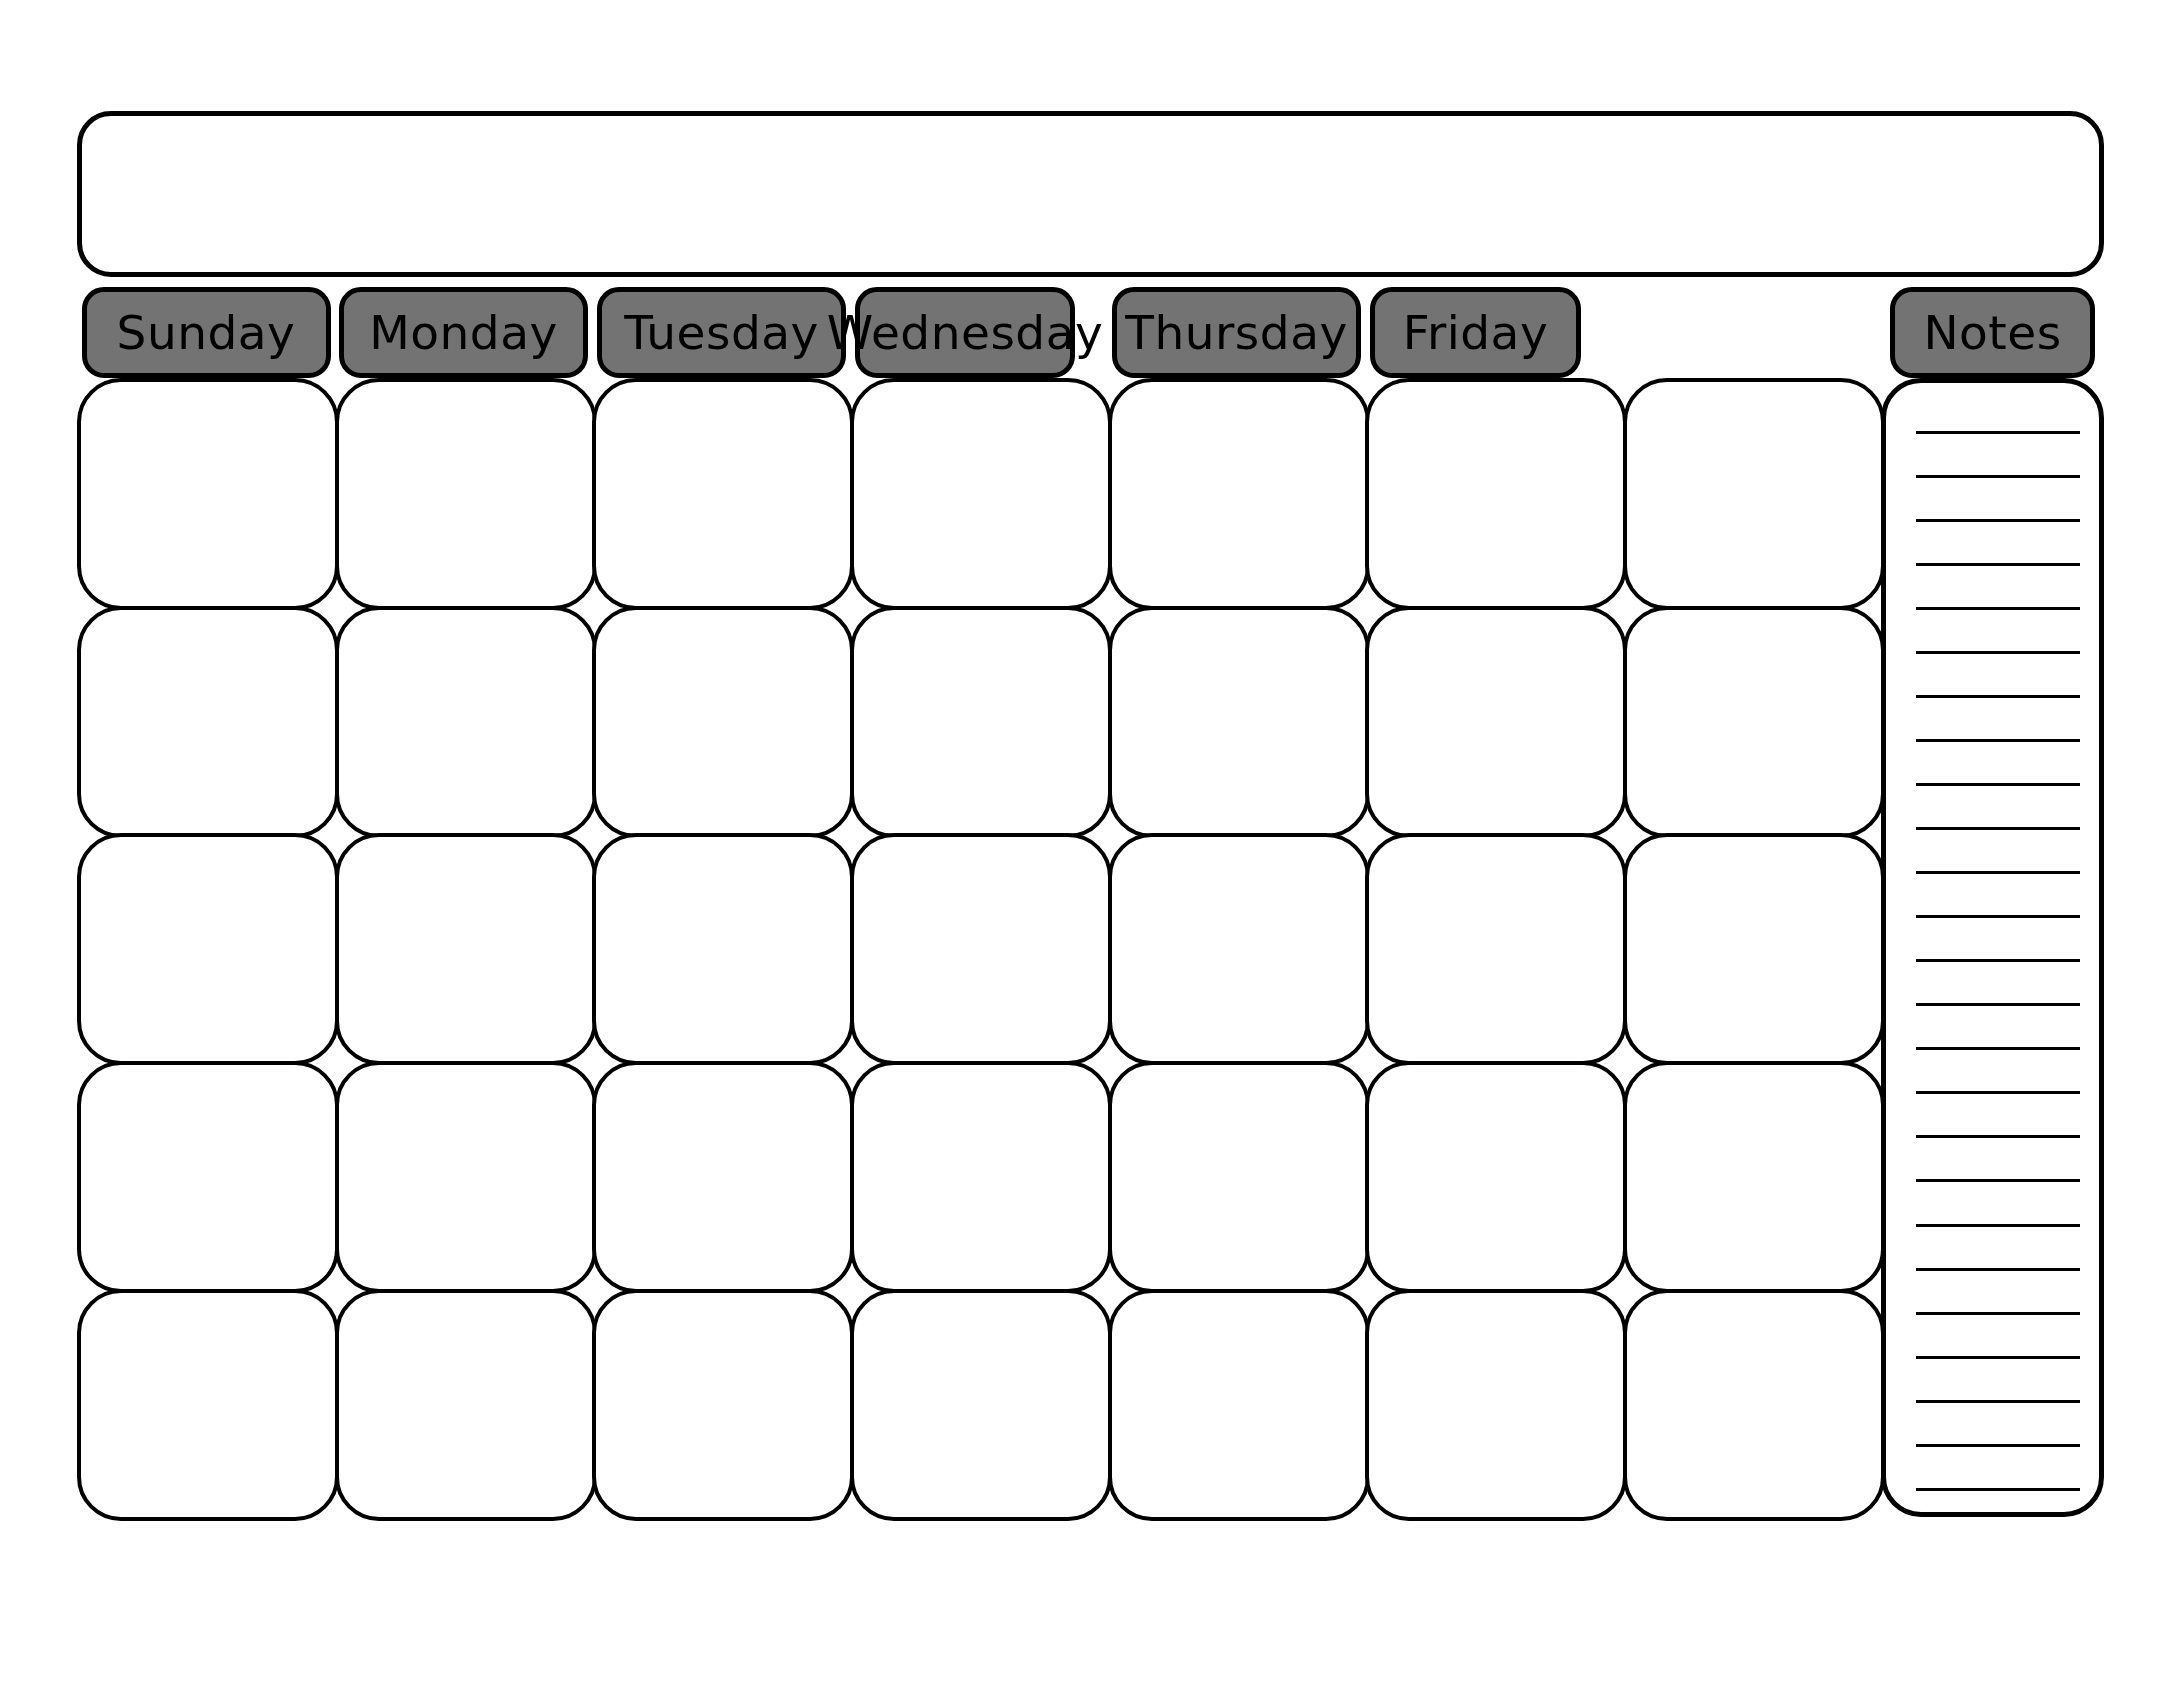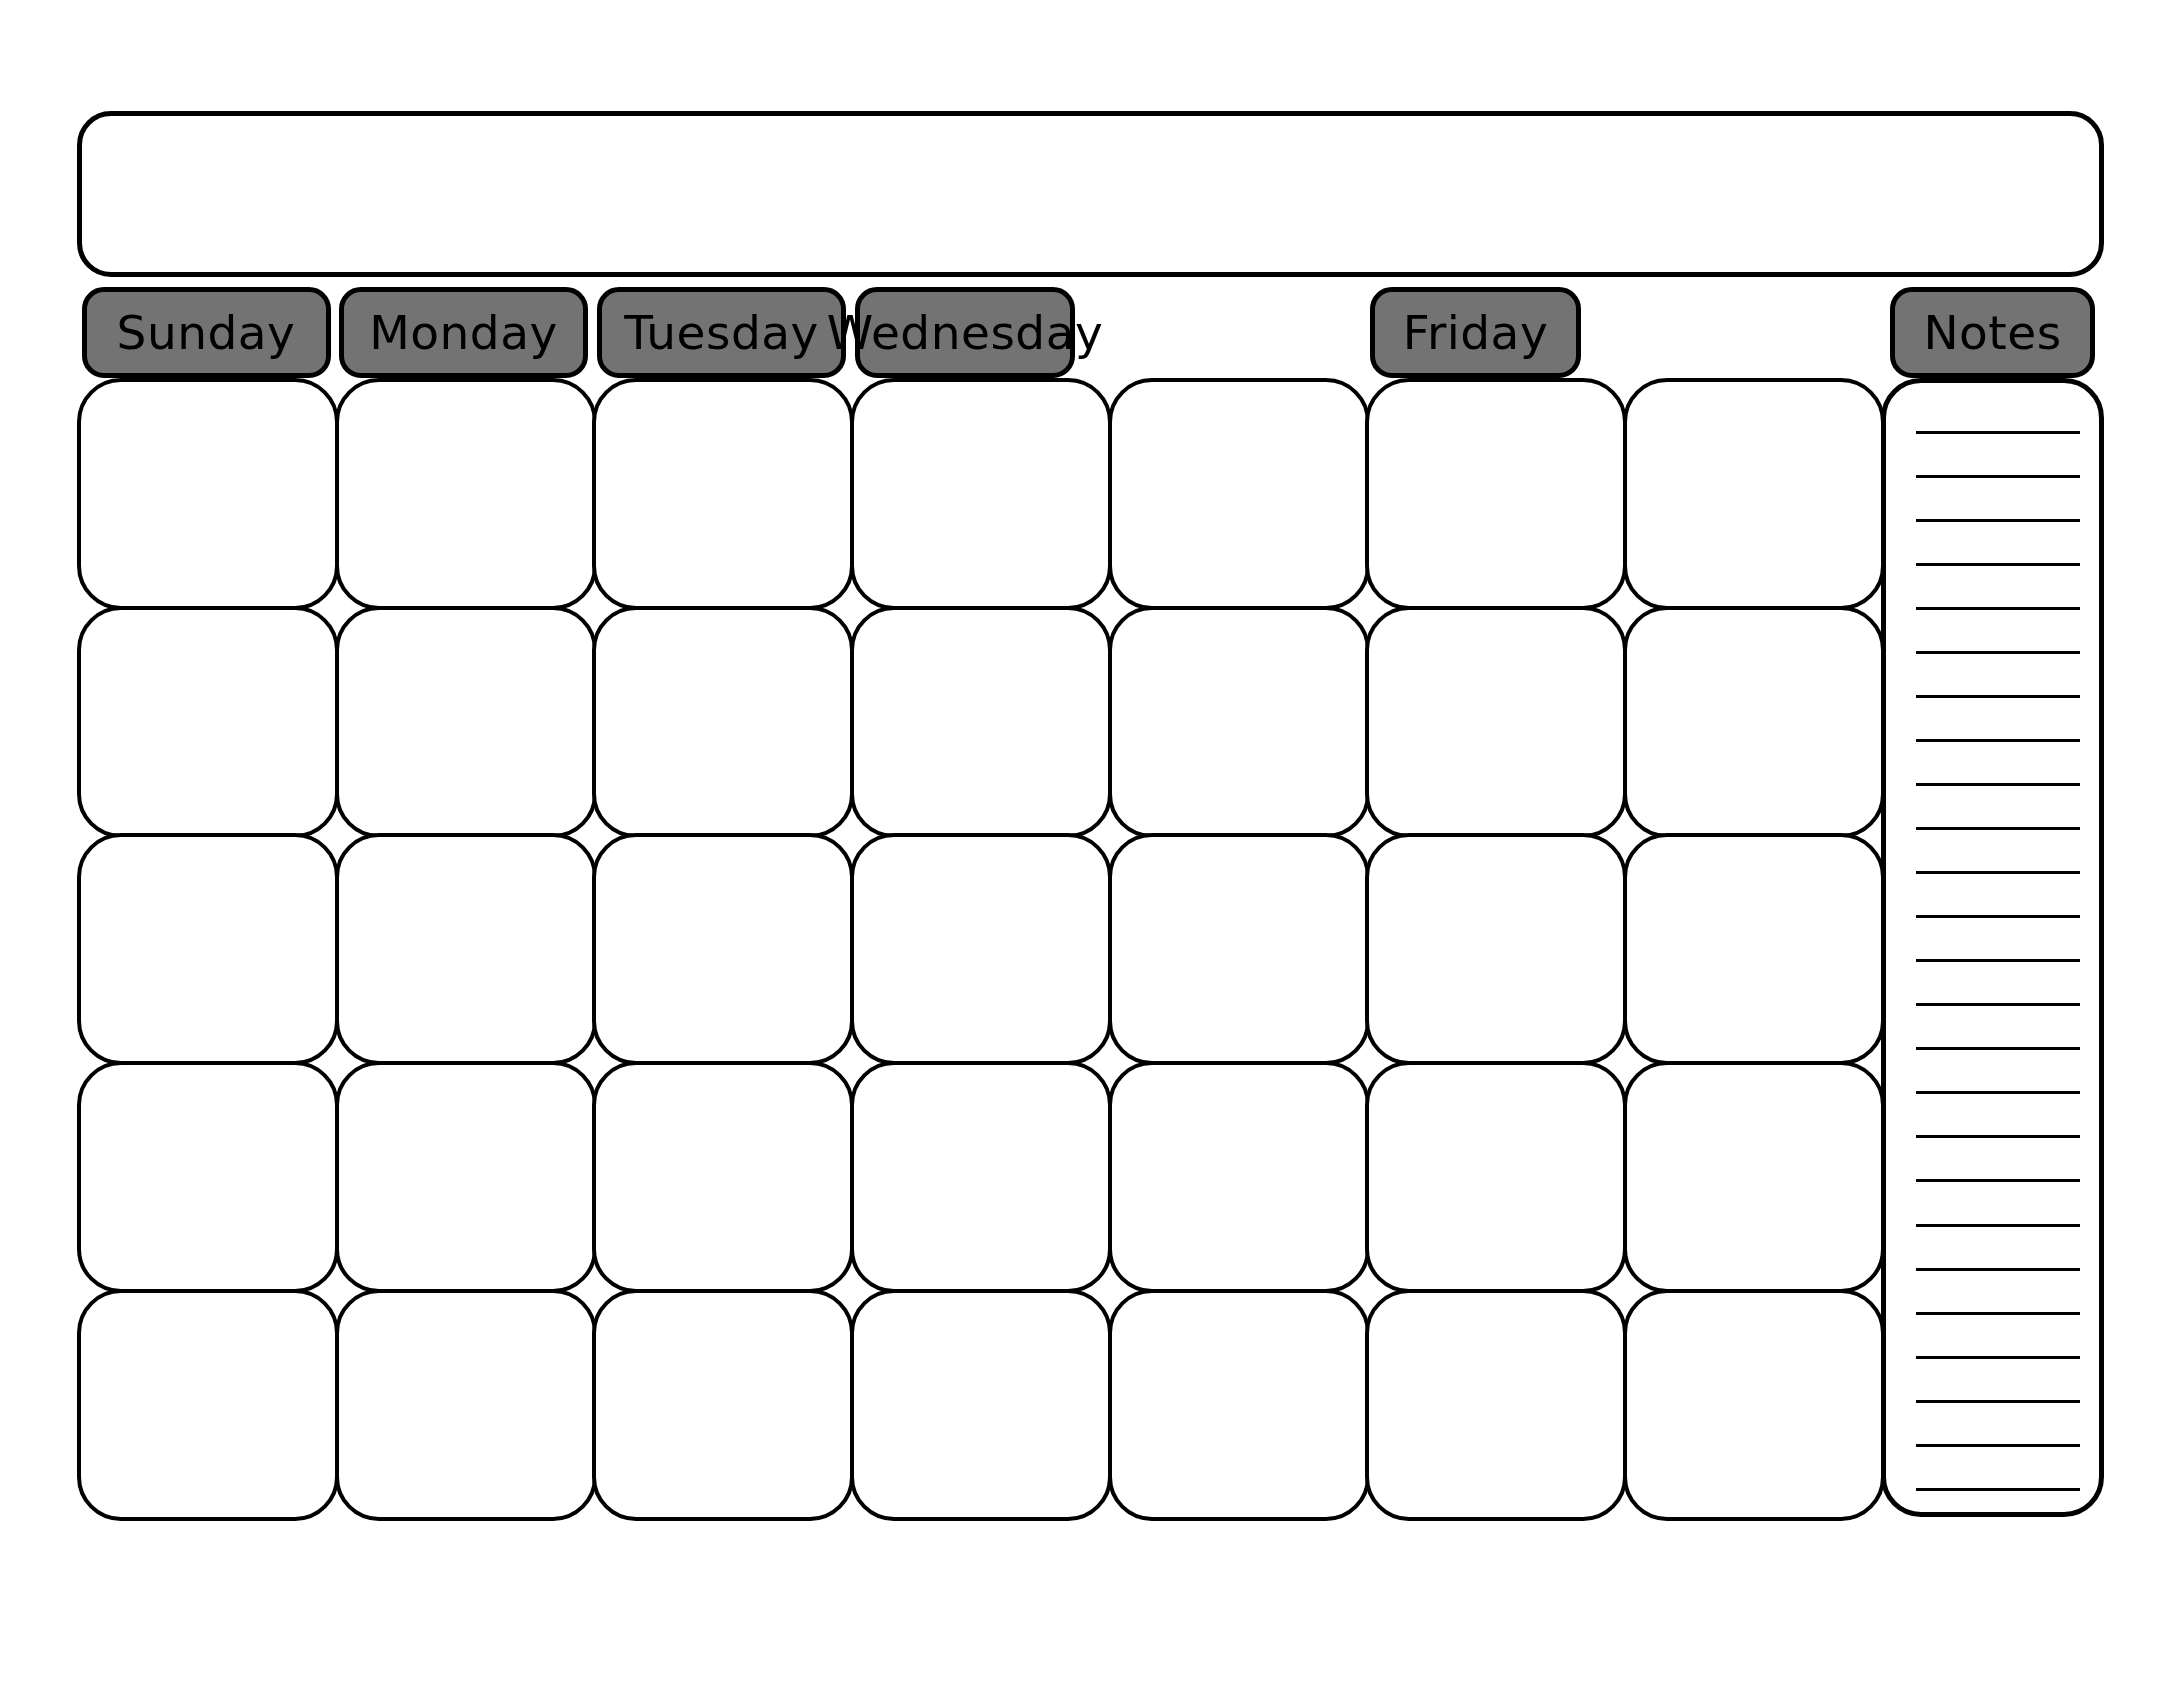--- a/index.html
+++ b/index.html
@@ -127,20 +127,23 @@
         <span class="day-header-label">Sunday</span>
       </div>
       <div class="day-header-cell" style="left: 262px; width: 249px;">
         <span class="day-header-label">Monday</span>
       </div>
       <div class="day-header-cell" style="left: 520px; width: 249px;">
         <span class="day-header-label">Tuesday</span>
       </div>
       <div class="day-header-cell" style="left: 778px; width: 220px;">
         <span class="day-header-label">Wednesday</span>
+      </div>
+      <div class="day-header-cell" style="left: 1035px; width: 249px;">
+        <span class="day-header-label">Thursday</span>
       </div>
       <div class="day-header-cell" style="left: 1293px; width: 211px;">
         <span class="day-header-label">Friday</span>
       </div>
       <div class="day-header-cell" style="left: 1813px; width: 205px;">
         <span class="day-header-label">Notes</span>
       </div>
     </div>
 
   <div id="day-grid">

